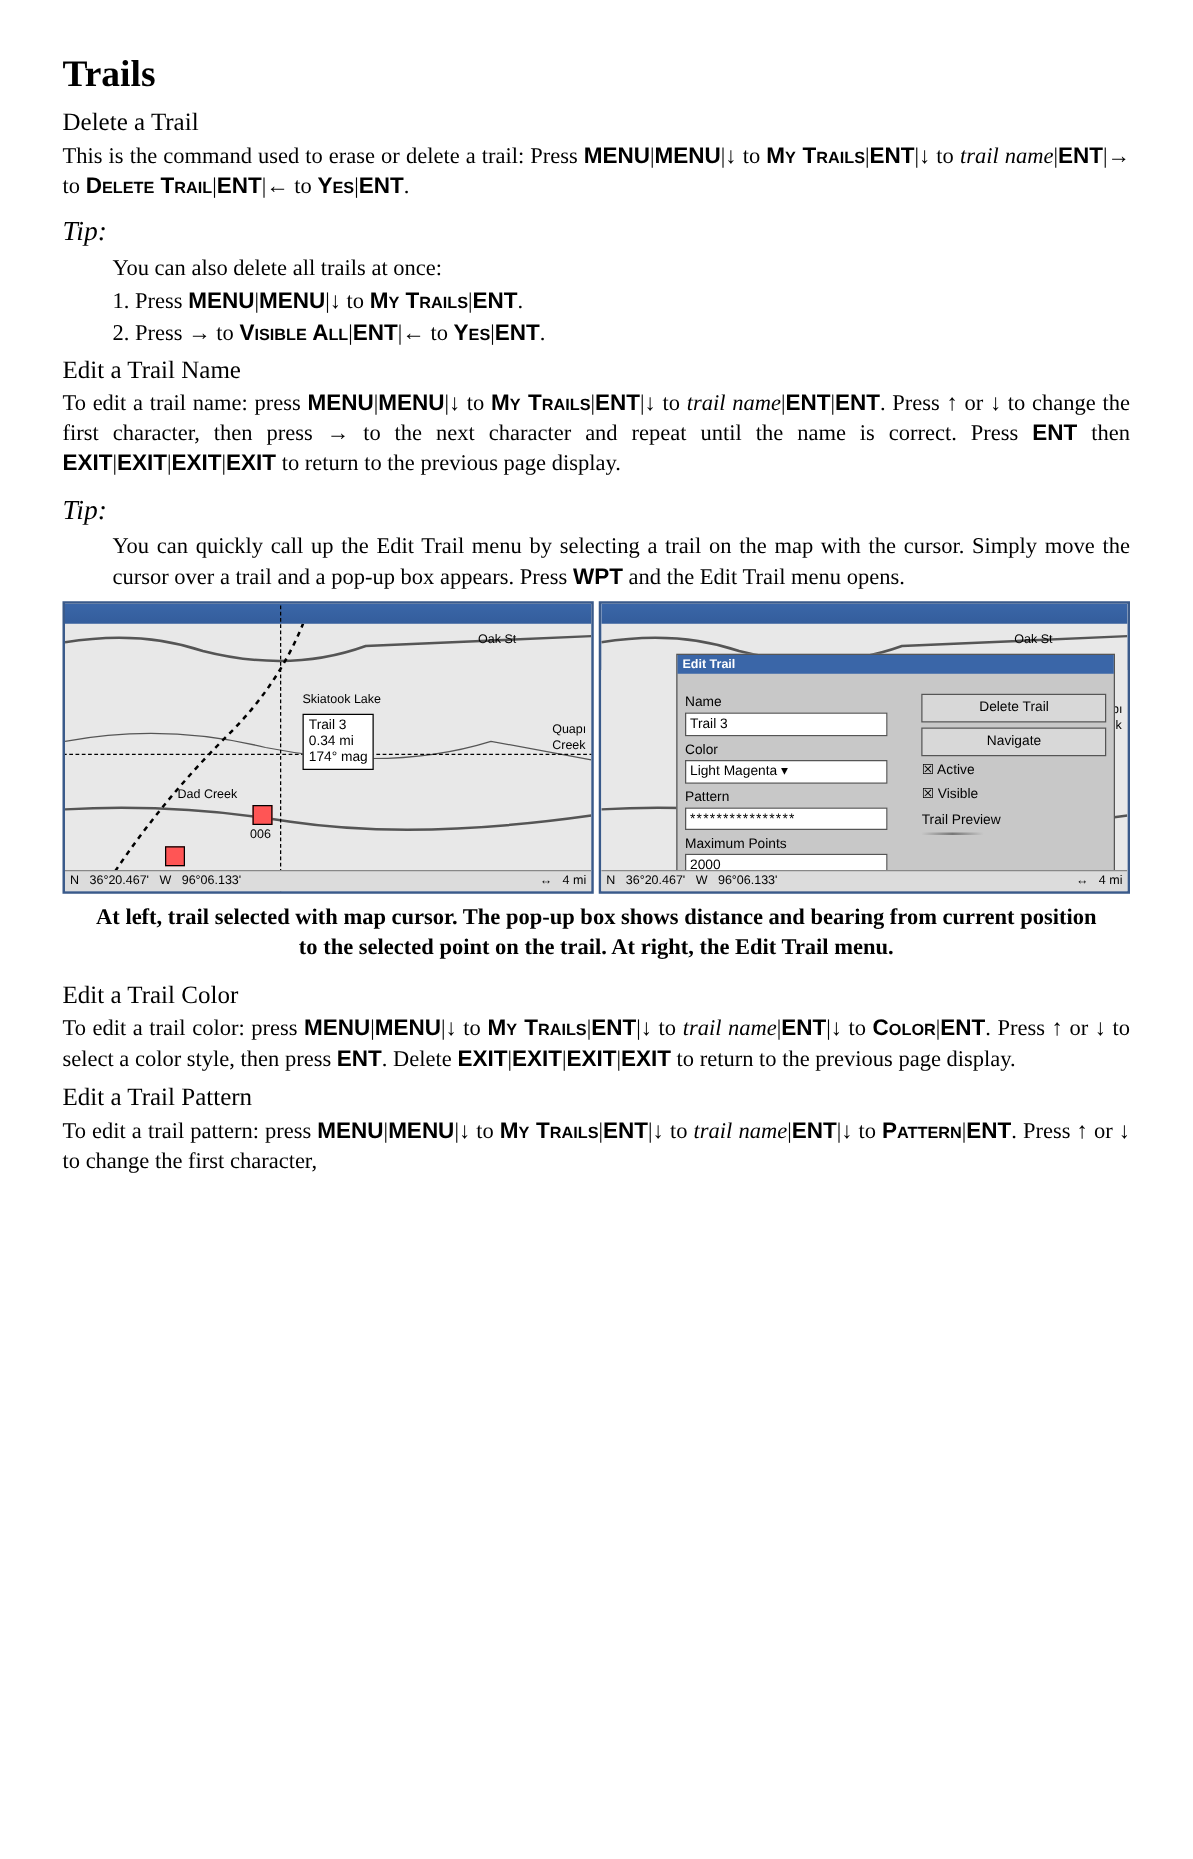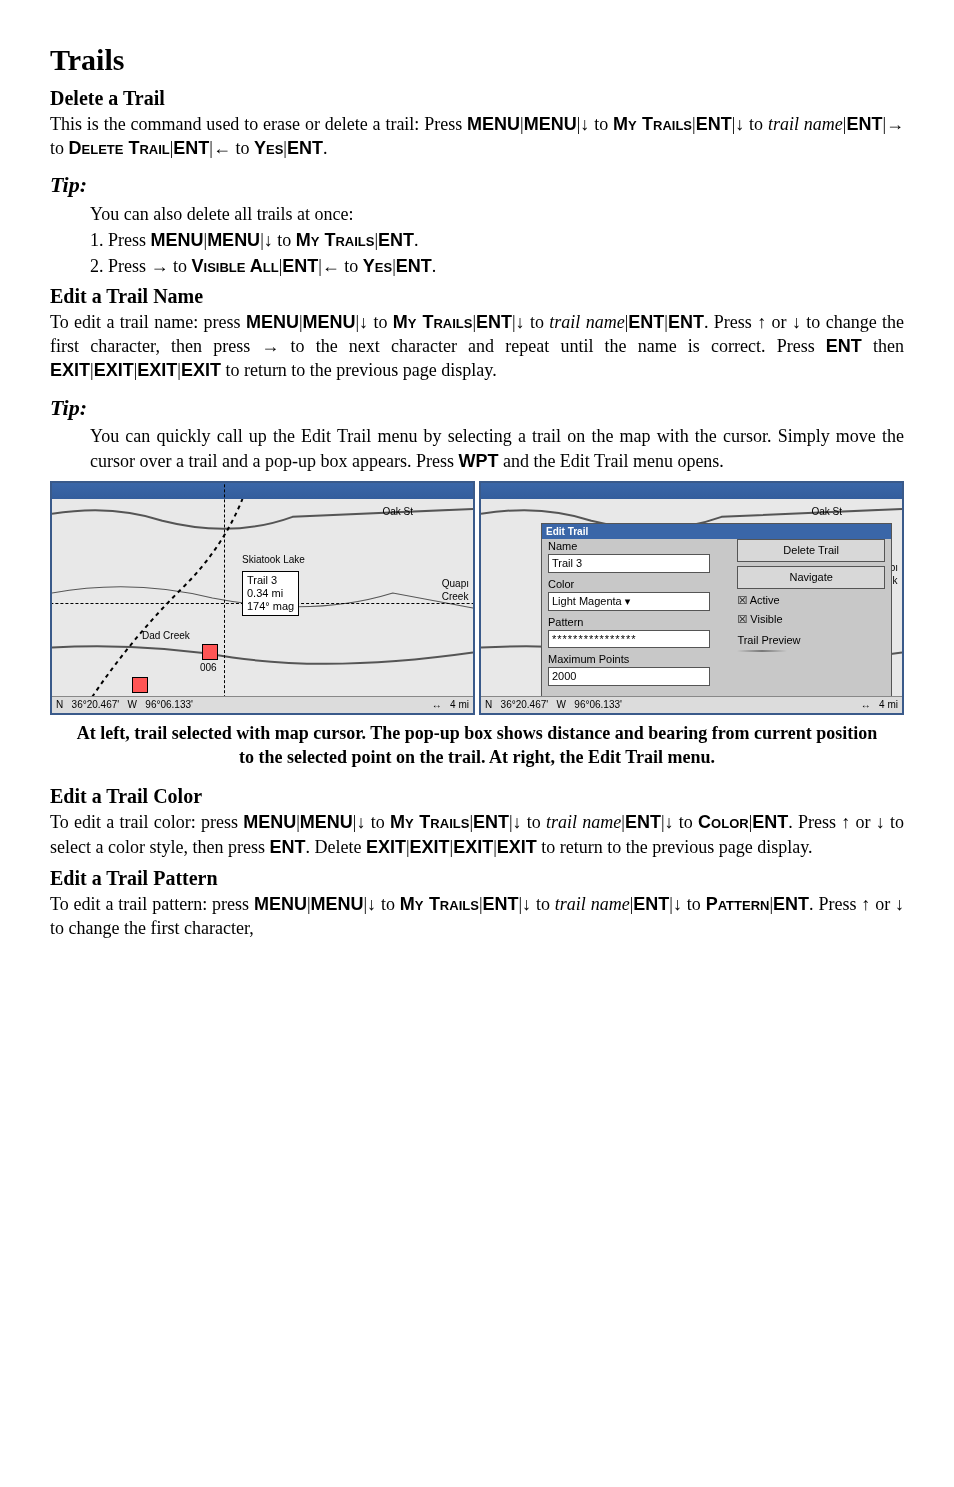--- a/index.html
+++ b/index.html
@@ -12,21 +12,21 @@
     font-size: 18px;
     line-height: 1.35;
   }
   h1 {
     font-size: 30px;
     font-weight: bold;
     margin: 0 0 4px 0;
   }
   h2 {
     font-size: 20px;
-    font-weight: bold;
+    font-weight: normal;
     margin: 4px 0 0 0;
   }
   h2.tip {
     font-style: italic;
     font-size: 22px;
     margin-top: 10px;
     margin-bottom: 2px;
   }
   p {
     margin: 0 0 6px 0;
@@ -118,21 +118,21 @@
     background:#c8c8c8;
     border:1px solid #555;
     padding:6px;
     font-size:11px;
   }
   .panel .ptitle {
     background:#3a66a8;
     color:#fff;
     font-size:10px;
     padding:1px 4px;
-    margin:-6px -6px 0 -6px;
+    margin:-6px -6px 16px -6px;
     font-weight:bold;
   }
   .panel-row {
     display:flex;
     align-items:flex-start;
     gap:27px;
     margin-bottom:4px;
   }
   .panel-left { flex:1.1; }
   .panel-right { flex:1; display:flex; flex-direction:column; gap:4px; }

